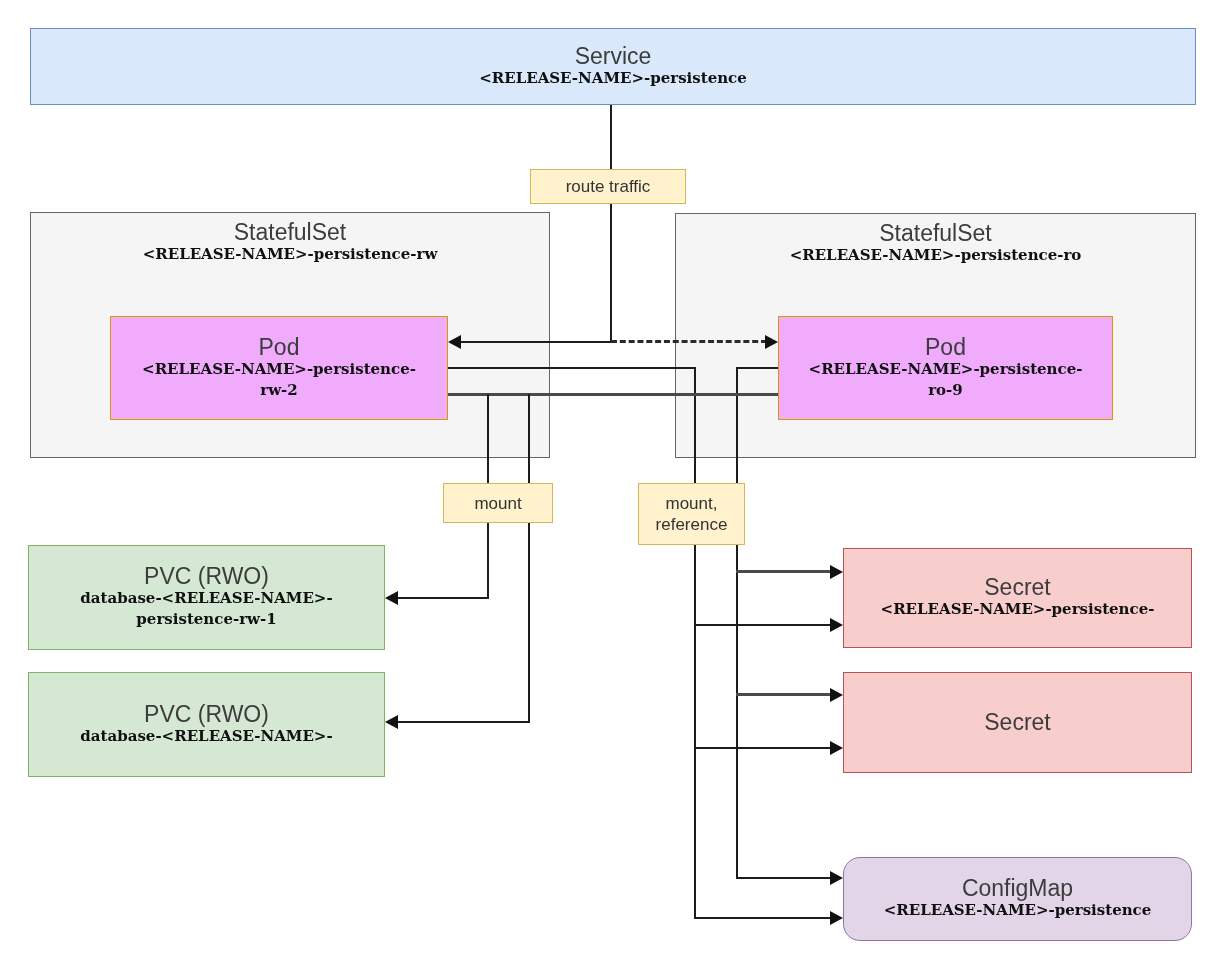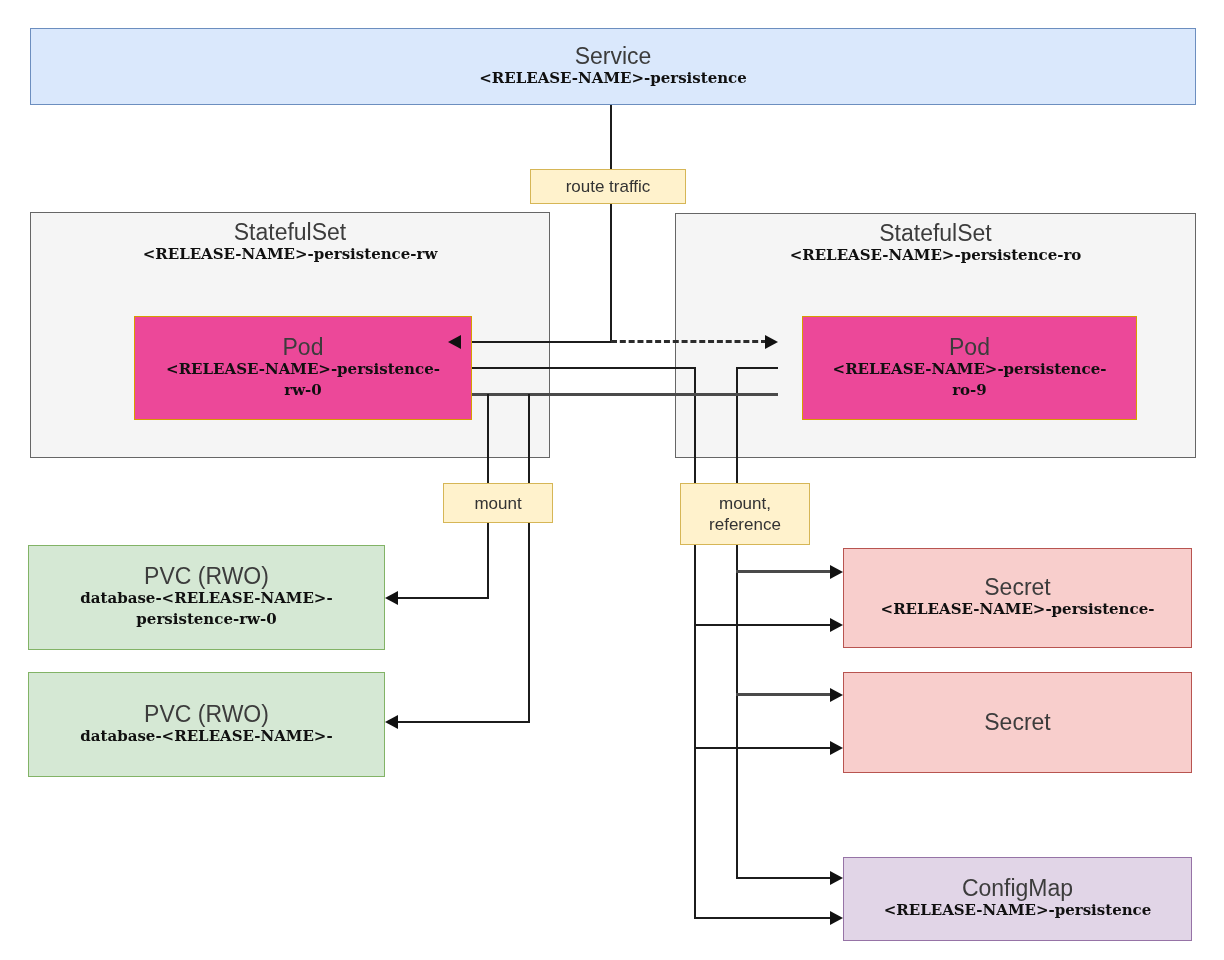--- a/index.html
+++ b/index.html
@@ -8,21 +8,21 @@
   .node{position:absolute;box-sizing:border-box;display:flex;flex-direction:column;
         align-items:center;justify-content:center;text-align:center;}
   .node .title{font-family:"Liberation Sans",sans-serif;font-size:23px;color:#3c3c3c;
         line-height:23px;white-space:pre;}
   .node .nm{font-family:"DejaVu Serif",serif;font-weight:bold;font-size:15px;
         color:#101010;line-height:21px;}
   .node .nm div{white-space:pre;}
   
   .c-service{background:#dae8fc;border:1.5px solid #6c8ebf;}
   .c-group{background:#f5f5f5;border:1.5px solid #666666;justify-content:flex-start;padding-top:8px;}
-  .c-pod{background:#ec4899;border:1.5px solid #d79b00;margin-left:24px;}
+  .c-pod{background:#f0abfc;border:1.5px solid #d79b00;}
   .c-pvc{background:#d5e8d4;border:1.5px solid #82b366;}
   .c-secret{background:#f8cecc;border:1.5px solid #b85450;}
   .c-cm{background:#e1d5e7;border:1.5px solid #9673a6;}
   .elabel{position:absolute;box-sizing:border-box;background:#fff2cc;border:1.5px solid #d6b656;
         display:flex;flex-direction:column;align-items:center;justify-content:center;
         font-size:17px;color:#333;text-align:center;line-height:21px;z-index:40;}
   .elabel div{white-space:pre;}
   
   .hline,.vline{position:absolute;background:#1c1c1c;z-index:20;}
   .hline{height:2px;}
@@ -94,37 +94,37 @@
     <div class="title">Service</div>
     <div class="nm">
         <div>&lt;RELEASE-NAME&gt;-persistence</div>
       </div>
   </div>
 
   <div class="node c-pod z30" style="left:110px;top:316px;width:338px;height:104px;">
     <div class="title">Pod</div>
     <div class="nm">
         <div>&lt;RELEASE-NAME&gt;-persistence-</div>
-        <div>rw-0</div>
+        <div>rw-2</div>
       </div>
   </div>
 
   <div class="node c-pod z30" style="left:778px;top:316px;width:335px;height:104px;">
     <div class="title">Pod</div>
     <div class="nm">
         <div>&lt;RELEASE-NAME&gt;-persistence-</div>
         <div>ro-9</div>
       </div>
   </div>
 
   <div class="node c-pvc z30" style="left:28px;top:545px;width:357px;height:105px;">
     <div class="title">PVC (RWO)</div>
     <div class="nm">
         <div>database-&lt;RELEASE-NAME&gt;-</div>
-        <div>persistence-rw-0</div>
+        <div>persistence-rw-1</div>
       </div>
   </div>
 
   <div class="node c-pvc z30" style="left:28px;top:672px;width:357px;height:105px;">
     <div class="title">PVC (RWO)</div>
     <div class="nm">
         <div>database-&lt;RELEASE-NAME&gt;-</div>
       </div>
   </div>
 
@@ -132,31 +132,31 @@
     <div class="title">Secret</div>
     <div class="nm">
         <div>&lt;RELEASE-NAME&gt;-persistence-</div>
       </div>
   </div>
 
   <div class="node c-secret z30" style="left:843px;top:672px;width:349px;height:101px;">
     <div class="title">Secret</div>
   </div>
 
-  <div class="node c-cm z30" style="left:843px;top:857px;width:349px;height:84px;">
+  <div class="node c-cm z30" style="left:843px;top:857px;width:349px;height:84px;border-radius:17px;">
     <div class="title">ConfigMap</div>
     <div class="nm">
         <div>&lt;RELEASE-NAME&gt;-persistence</div>
       </div>
   </div>
 
   <div class="elabel" style="left:530px;top:151px;width:156px;height:35px;margin-top:18px;">
       <div>route traffic</div>
     </div>
   <div class="elabel" style="left:443px;top:483px;width:110px;height:40px;">
       <div>mount</div>
     </div>
-  <div class="elabel" style="left:680px;top:483px;width:130px;height:62px;">
+  <div class="elabel" style="left:638px;top:483px;width:107px;height:62px;">
       <div>mount,</div>
       <div>reference</div>
     </div>
 
 </div>
 
 </body></html>

